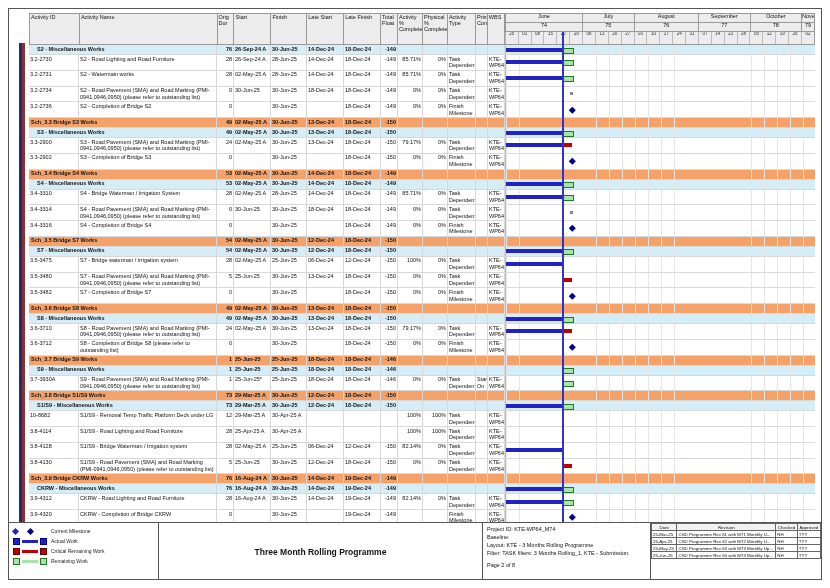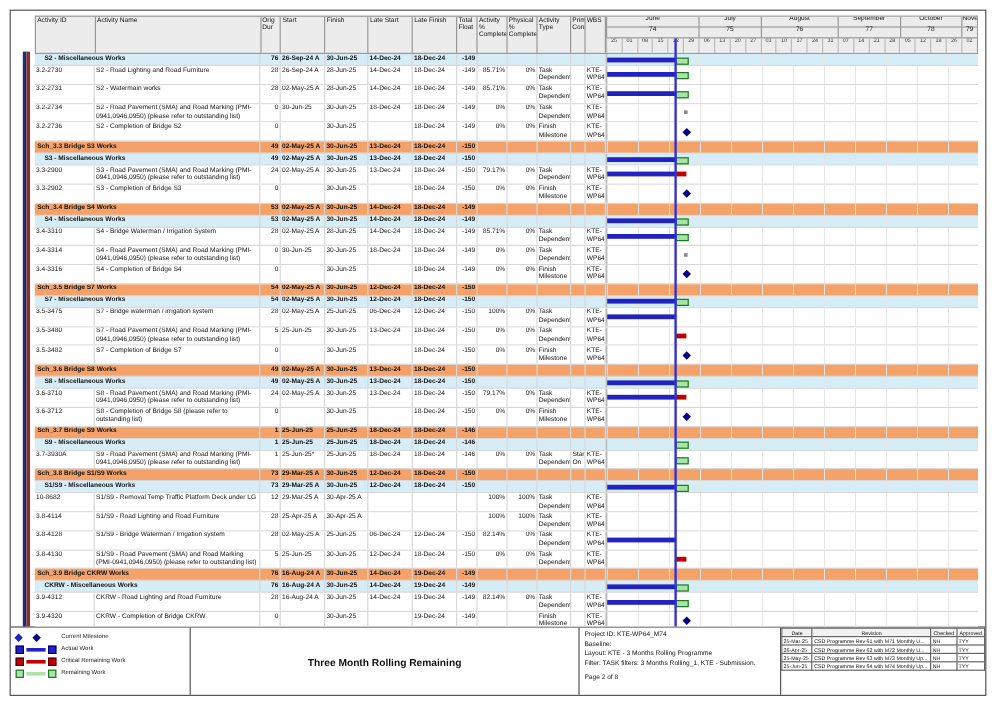--- a/index.html
+++ b/index.html
@@ -793,21 +793,21 @@
           <div class="legrow">
             <div class="legicon">
               <div style="width: 5px; height: 5px; background: rgb(168, 228, 168); border: 0.6px solid rgb(30, 122, 30);"></div>
               <div style="width: 16px; height: 3px; background: rgb(168, 228, 168);"></div>
               <div style="width: 5px; height: 5px; background: rgb(168, 228, 168); border: 0.6px solid rgb(30, 122, 30);"></div>
             </div>
             <div class="leglabel">Remaining Work</div>
           </div>
         </div>
       <div class="fbox titlebox">
-        <div class="t2">Three Month Rolling Remaining</div>
+        <div class="t2">Three Month Rolling Programme</div>
       </div>
       <div class="fbox infobox">
         <div>Project ID: KTE-WP64_M74</div>
         <div>Baseline:</div>
         <div>Layout: KTE - 3 Months Rolling Programme</div>
         <div>Filter: TASK filters: 3 Months Rolling_1, KTE - Submission.</div>
         <div style="margin-top:4px">Page 2 of 8</div>
       </div>
       <div class="fbox revbox">
         <table class="revtable">

